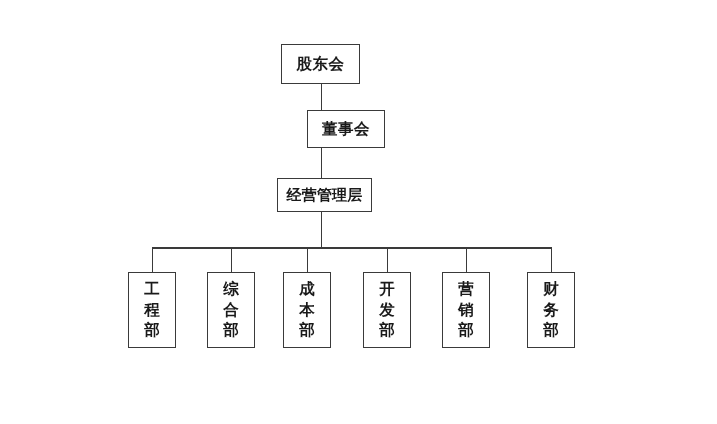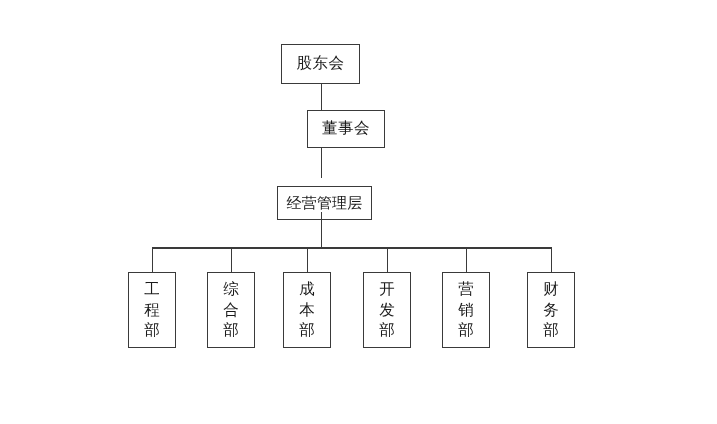--- a/index.html
+++ b/index.html
@@ -24,21 +24,21 @@
   
   .node {
     position: absolute;
     box-sizing: border-box;
     border: 1.4px solid #3a3a3a;
     background: #ffffff;
     display: flex;
     align-items: center;
     justify-content: center;
     color: #1a1a1a;
-    font-weight: normal;
+    font-weight: bold;
     letter-spacing: 0.5px;
   }
 
   .node-top {
     font-size: 15.5px;
     line-height: 1;
   }
 
   .node-wide {
     font-size: 15px;
@@ -80,21 +80,21 @@
   </div>
 
   <div class="line-v" style="left:320.5px; top:84px; height:26px;"></div>
 
   <div class="node node-top" style="left:282px; top:110px; width:78px; height:38px;margin-left:25px;">
     <span>董事会</span>
   </div>
 
   <div class="line-v" style="left:320.5px; top:148px; height:30px;"></div>
 
-  <div class="node node-wide" style="left:277px; top:186px; width:95px; height:34px;">
+  <div class="node node-wide" style="left:277px; top:178px; width:95px; height:34px;">
     <span>经营管理层</span>
   </div>
 
   <div class="line-v" style="left:320.5px; top:212px; height:36px;"></div>
 
   <div class="line-h" style="left:152px; top:247px; width:400px;"></div>
 
   <div class="line-v" style="left:151.5px; top:247px; height:25px;"></div>
   <div class="line-v" style="left:230.5px; top:247px; height:25px;"></div>
   <div class="line-v" style="left:306.5px; top:247px; height:25px;"></div>

